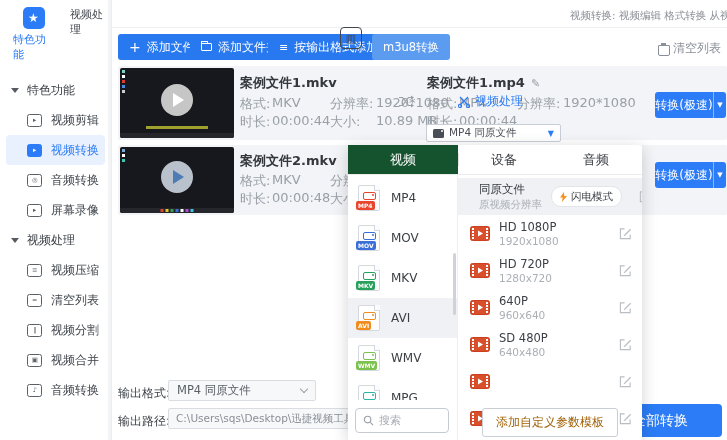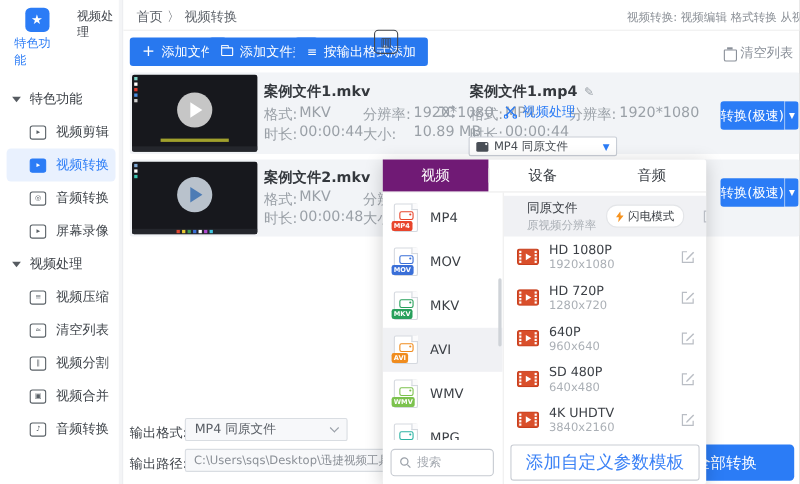--- a/index.html
+++ b/index.html
@@ -74,21 +74,21 @@
 .process{position:absolute;left:340px;top:27px;display:flex;gap:5px;align-items:center;color:#2b7cf6;font-size:12px;cursor:pointer}
 .convert{position:absolute;display:flex;cursor:pointer}
 .cmain{width:58px;height:26px;background:#2b7cf6;color:#fff;font-size:12px;display:flex;align-items:center;justify-content:center;border-radius:3px 0 0 3px}
 .carrow{width:13px;height:26px;background:#2b7cf6;border-left:1px solid rgba(255,255,255,.45);border-radius:0 3px 3px 0;color:#fff;font-size:7px;display:flex;align-items:center;justify-content:center}
 .cv1{left:537px;top:26px}.cv2{left:537px;top:17px}
 
 
 .panel{position:absolute;left:236px;top:145px;width:294px;height:295px;background:#fff;border-radius:2px;box-shadow:0 3px 16px rgba(0,0,0,.18);z-index:20;display:flex;flex-direction:column}
 .ptabs{height:30px;display:flex;border-bottom:1px solid #ececec;flex-shrink:0}
 .ptab{display:flex;align-items:center;justify-content:center;font-size:13px;color:#3c4046;cursor:pointer}
-.pt0{width:96px;background:#701a75;color:#fff}
+.pt0{width:110px;background:#14532d;color:#fff}
 .pt1{flex:1}.pt2{flex:1;position:relative}
 .pt2::before{content:"";position:absolute;left:0;top:8px;bottom:8px;width:1px;background:#e2e2e2}
 .pbody{flex:1;display:flex;min-height:0}
 .fcol{width:110px;border-right:1px solid #eee;position:relative;overflow:hidden;padding-top:3px}
 .fitem{height:40px;display:flex;align-items:center;gap:11px;padding-left:10px;cursor:pointer}
 .fitem.selected{background:#f0f1f4}
 .flab{font-size:12px;color:#3c4046}
 .ficon{position:relative;width:22px;height:26px;border:1px solid #d5d9df;border-radius:2px;background:#fff;flex-shrink:0}
 .fold{position:absolute;top:-1px;right:-1px;width:6px;height:6px;background:#fbfbfc;border-left:1px solid #d5d9df;border-bottom:1px solid #d5d9df}
 .cam{position:absolute;top:6px;left:3.5px;width:13px;height:8px;border:1.3px solid currentColor;border-radius:2px}
@@ -101,21 +101,21 @@
 .fscroll{position:absolute;right:1px;top:78px;width:3px;height:62px;background:#cfd3d8;border-radius:2px;z-index:3}
 .pcol{flex:1;position:relative;padding-top:3px;overflow:hidden}
 .pitem{height:37px;display:flex;align-items:center;padding:0 10px 0 12px;gap:9px;cursor:pointer}
 .pitem.selected{background:#f0f1f4}
 .ptexts{display:flex;flex-direction:column;justify-content:center;gap:1px}
 .ptitle{font-size:11.5px;color:#3c4046;white-space:nowrap}
 .psub{font-size:10.5px;color:#abb0b6;white-space:nowrap}
 .pedit{margin-left:auto;flex-shrink:0;cursor:pointer;display:flex}
 .pbadge{display:flex;align-items:center;gap:4px;border:1px solid #e3e5e8;background:#fff;border-radius:10px;padding:2.5px 8px;font-size:10.5px;color:#3c4046;margin-left:auto;white-space:nowrap;cursor:pointer}
 .pbadge ~ .pedit{margin-left:8px}
-.addcustom{position:absolute;left:50%;bottom:3px;transform:translateX(-50%);background:#fff;border:1px solid #c9cdd4;border-radius:3px;padding:5px 13px;font-size:16px;color:#3b82f6;white-space:nowrap;z-index:3;cursor:pointer}
+.addcustom{position:absolute;left:50%;bottom:3px;transform:translateX(-50%);background:#fff;border:1px solid #c9cdd4;border-radius:3px;padding:5px 13px;font-size:12px;color:#a16207;white-space:nowrap;z-index:3;cursor:pointer}
 
 
 .flabel2{position:absolute;left:6px;font-size:12px;color:#3f444a}
 .fo1{top:385px}.fo2{top:413px}
 .fselect{position:absolute;left:56px;top:380px;width:148px;height:21px;background:#f7f8fa;border:1px solid #d9dde2;border-radius:2px;display:flex;align-items:center;padding:0 8px;font-size:11.5px;color:#5a5f66;cursor:pointer}
 .chev{width:6px;height:6px;border-right:1.4px solid #9aa0a8;border-bottom:1.4px solid #9aa0a8;transform:rotate(45deg);margin-left:auto;margin-top:-3px}
 .fpath{position:absolute;left:56px;top:408px;width:188px;height:21px;background:#f7f8fa;border:1px solid #d9dde2;border-radius:2px;font-size:10.5px;color:#8a8f96;padding:0 7px;font-family:inherit}
 .convertall{position:absolute;left:486px;top:404px;width:124px;height:33px;background:#2b7cf6;color:#fff;font-size:14px;display:flex;align-items:center;justify-content:center;border-radius:4px;z-index:10;cursor:pointer}
 </style>
 </head>
@@ -183,39 +183,37 @@
         
         
       </div>
     </div>
     <div class="side-track"></div>
   </div>
 
   <div class="main">
 
     <div class="crumbbar">
-      <span class="crumb">
-        <span>首页</span>
-        <span>〉</span>
-        <span>视频转换</span>
-      </span>
       <span class="hint">视频转换: 视频编辑 格式转换 从视频提取音频</span>
     </div>
 
     <div class="tbtn b1">
       <span class="plus">+</span>
       <span>添加文件</span>
     </div>
     <div class="tbtn b2">
       <span class="folder"></span>
       <span>添加文件夹</span>
     </div>
     <div class="tbtn b3">
       <span class="listglyph">≡</span>
       <span>按输出格式添加</span>
+    </div>
+    <div class="tbtn light b4">
+      <span>m3u8转换</span>
     </div>
     <div class="clear">
       <span class="trash"></span>
       <span>清空列表</span>
     </div>
 
     <div class="frow r1">
       <div class="thumb t1">
         <span class="tdotsv">
           <i style="background:#7fd4c8"></i>
@@ -538,24 +536,20 @@
                 <rect x="2" y="2" width="2" height="2" fill="#fff"></rect>
                 <rect x="2" y="5" width="2" height="2" fill="#fff"></rect>
                 <rect x="2" y="8" width="2" height="2" fill="#fff"></rect>
                 <rect x="2" y="11" width="2" height="2" fill="#fff"></rect>
                 <rect x="16" y="2" width="2" height="2" fill="#fff"></rect>
                 <rect x="16" y="5" width="2" height="2" fill="#fff"></rect>
                 <rect x="16" y="8" width="2" height="2" fill="#fff"></rect>
                 <rect x="16" y="11" width="2" height="2" fill="#fff"></rect>
                 <path d="M8 4.5 L13 7.5 L8 10.5 Z" fill="#fff"></path>
               </svg>
-            <span class="ptexts">
-                <span class="ptitle">4K UHDTV</span>
-                <span class="psub">3840x2160</span>
-              </span>
             <span class="pedit">
                 <svg width="13" height="13" viewBox="0 0 14 14">
                   <path d="M12 8 V12.5 H1.5 V2 H6" fill="none" stroke="#b9bdc4" stroke-width="1.2"></path>
                   <path d="M5.5 8.5 L12 2 L13 3 L6.5 9.5 L5 10 Z" fill="#b9bdc4"></path>
                 </svg>
               </span>
           </div>
           <div class="pitem">
             <svg width="20" height="15" viewBox="0 0 20 15">
                 <rect x=".5" y=".5" width="19" height="14" rx="2" fill="#d94f2b" stroke="#c8401f"></rect>

